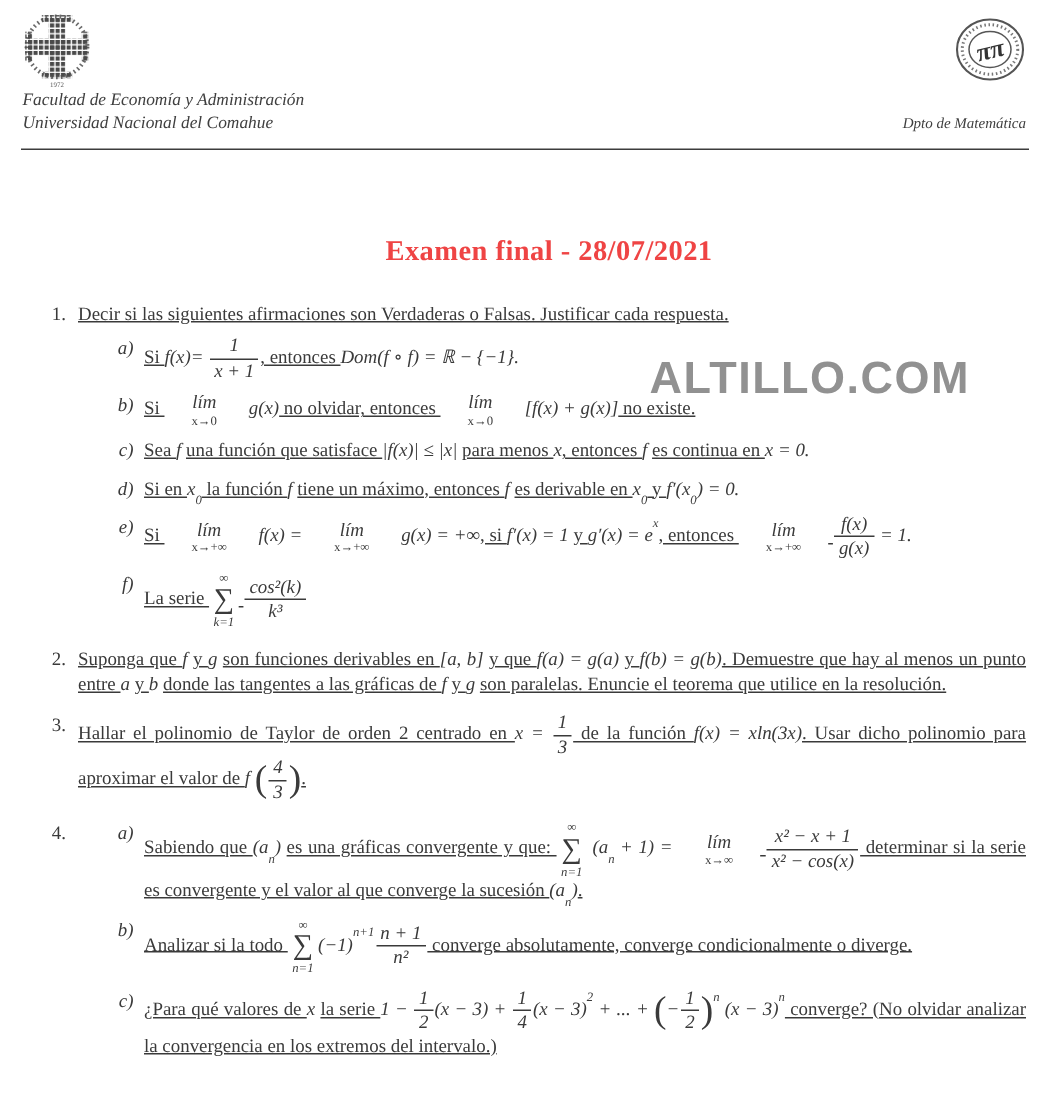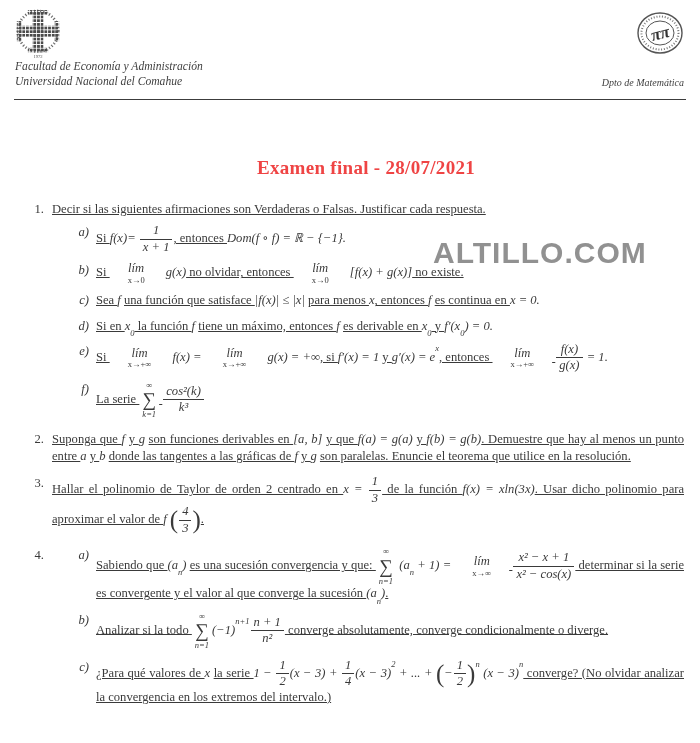--- a/index.html
+++ b/index.html
@@ -164,21 +164,21 @@
         <div class="ptext justify"><span class="rm">Hallar el polinomio de Taylor de orden 2 centrado en </span><span class="mi">x = </span><span class="frac"><span class="fnum mi">1</span><span class="fden mi">3</span></span><span class="rm"> de la función </span><span class="mi">f(x) = xln(3x)</span><span class="rm">. Usar dicho polinomio para aproximar el valor de </span><span class="mi">f </span><span class="bigp">(</span><span class="frac"><span class="fnum mi">4</span><span class="fden mi">3</span></span><span class="bigp">)</span><span class="rm">.</span></div>
       </div>
     </div>
 
     <div class="problem p4">
       <div class="pnum">4.</div>
       <div class="pbody">
         <div class="subs">
           <div class="sub">
             <div class="slabel">a)</div>
-            <div class="sbody justify"><span class="rm">Sabiendo que </span><span class="mi">(a</span><sub class="mi">n</sub><span class="mi">) </span><span class="rm">es una sucesión convergencia y que: </span><span class="sum">
+            <div class="sbody justify"><span class="rm">Sabiendo que </span><span class="mi">(a</span><sub class="mi">n</sub><span class="mi">) </span><span class="rm">es una gráficas convergente y que: </span><span class="sum">
                   <span class="stop">∞</span>
                   <span class="ssig">∑</span>
                   <span class="sbot">n=1</span>
                 </span><span class="mi"> (a</span><sub class="mi">n</sub><span class="mi"> + 1) = </span><span class="lim">
                   <span class="ltop">lím</span>
                   <span class="lsub">x→∞</span>
                 </span><span class="rm"> </span><span class="frac"><span class="fnum mi">x² − x + 1</span><span class="fden mi">x² − cos(x)</span></span><span class="rm"> determinar si la serie es convergente y el valor al que converge la sucesión </span><span class="mi">(a</span><sub class="mi">n</sub><span class="mi">)</span><span class="rm">.</span></div>
           </div>
           <div class="sub">
             <div class="slabel">b)</div>

